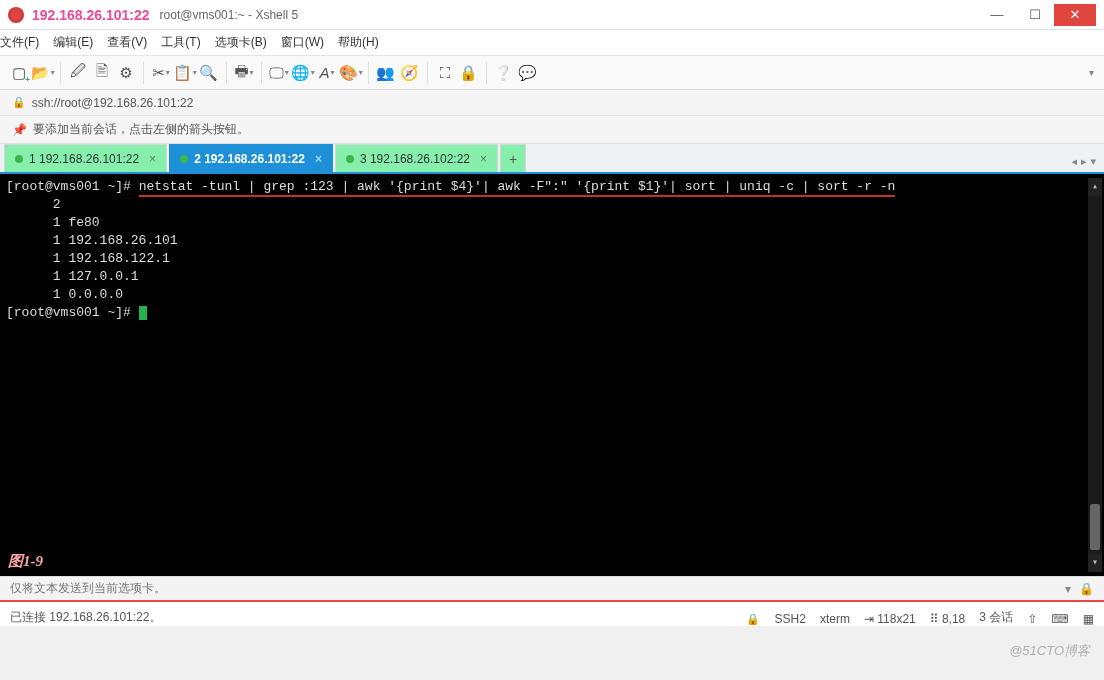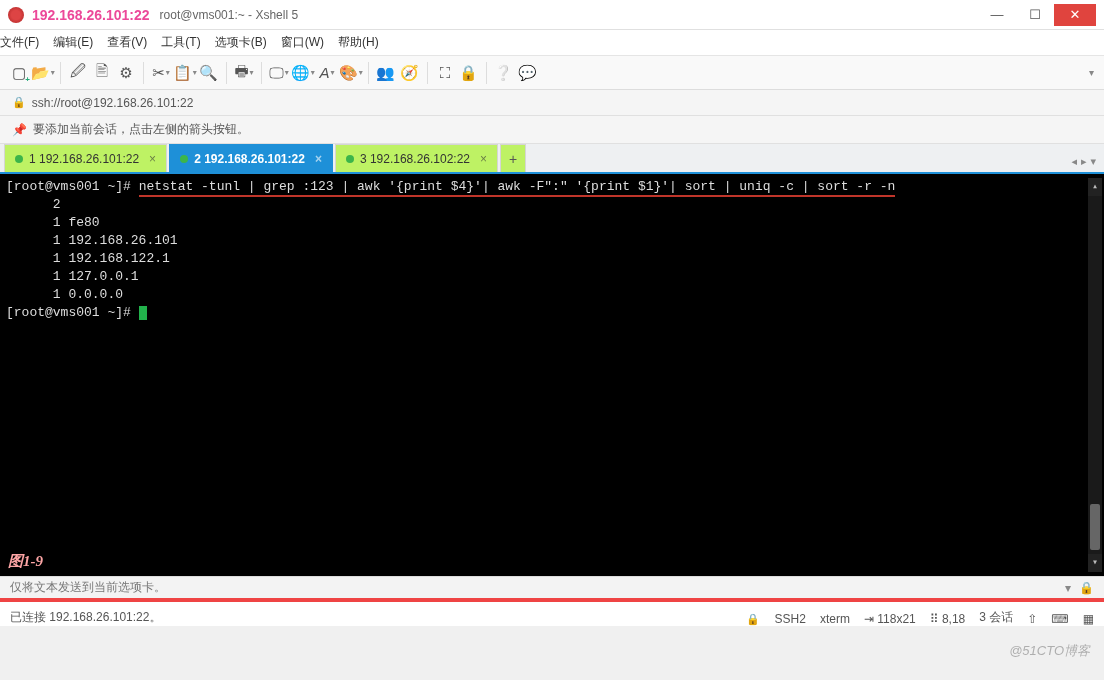--- a/index.html
+++ b/index.html
@@ -23,37 +23,37 @@
 .toolbar .tb-icon.plus::after { content: "+"; position: absolute; right: -2px; bottom: -2px; font-size: 8px; color: #2a7; font-weight: bold; }
 .toolbar .tb-end { margin-left: auto; color: #888; font-size: 10px; }
 
 .addrbar { height: 26px; background: #f5f5f5; display: flex; align-items: center; padding: 0 12px; gap: 6px; border-bottom: 1px solid #e0e0e0; color: #555; }
 .addrbar .lock { font-size: 11px; }
 
 .hintbar { height: 28px; background: #f5f5f5; display: flex; align-items: center; padding: 0 12px; gap: 6px; border-bottom: 1px solid #e0e0e0; color: #555; }
 .hintbar .pin { color: #888; }
 
 .tabbar { height: 30px; background: #eef0f2; display: flex; align-items: flex-end; padding: 0 4px; border-bottom: 2px solid #1e90d8; position: relative; }
-.tab { height: 28px; display: flex; align-items: center; padding: 0 10px; gap: 6px; background: #bef264; border: 1px solid #d5d5d5; border-bottom: none; margin-right: 2px; color: #333; font-size: 12px; }
+.tab { height: 28px; display: flex; align-items: center; padding: 0 10px; gap: 6px; background: #86efac; border: 1px solid #d5d5d5; border-bottom: none; margin-right: 2px; color: #333; font-size: 12px; }
 .tab .dot { width: 8px; height: 8px; border-radius: 50%; background: #3cb54a; }
 .tab.active { background: #1e90d8; color: #fff; border-color: #1e90d8; font-weight: bold; }
 .tab .tclose { color: inherit; opacity: 0.6; font-size: 12px; margin-left: 4px; }
 .tab.add { width: 26px; justify-content: center; padding: 0; color: #555; font-size: 14px; }
 .tabbar .tab-nav { position: absolute; right: 8px; bottom: 4px; color: #888; font-size: 11px; display: flex; gap: 4px; }
 
 .terminal { background: #000; color: #ddd; font-family: "Consolas","Courier New",monospace; font-size: 13px; line-height: 18px; padding: 4px 6px; height: 402px; position: relative; white-space: pre; overflow: hidden; }
 .terminal .underline { border-bottom: 2px solid #c0352a; padding-bottom: 1px; }
 .terminal .cursor { display: inline-block; width: 8px; height: 14px; background: #22b24c; vertical-align: middle; }
 .terminal .figlabel { position: absolute; left: 8px; bottom: 6px; color: #fca5a5; font-weight: bold; font-family: "Microsoft YaHei"; font-size: 15px; font-style: italic; }
 .terminal .vsb { position: absolute; right: 2px; top: 4px; bottom: 4px; width: 14px; display: flex; flex-direction: column; align-items: center; color: #bbb; }
 .terminal .vsb .arrow { font-size: 10px; background: #222; width: 14px; text-align: center; }
 .terminal .vsb .track { flex: 1; width: 14px; background: #1a1a1a; position: relative; }
 .terminal .vsb .thumb { position: absolute; left: 2px; right: 2px; bottom: 4px; height: 46px; background: #666; border-radius: 2px; }
 
-.sendbar { height: 26px; background: #f3f3f3; display: flex; align-items: center; padding: 0 10px; color: #777; border-top: 1px solid #ddd; border-bottom: 4px solid #ef4444; }
+.sendbar { height: 26px; background: #f3f3f3; display: flex; align-items: center; padding: 0 10px; color: #777; border-top: 1px solid #ddd; border-bottom: 2px solid #ef4444; }
 .sendbar .send-end { margin-left: auto; display: flex; gap: 8px; align-items: center; color: #888; }
 
 .statusbar { height: 24px; background: #fff; display: flex; align-items: flex-end; padding: 0 10px; color: #555; gap: 14px; }
 .statusbar .sp { flex: 1; }
 .statusbar .lock2 { font-size: 11px; }
 
 .watermark { position: absolute; right: 14px; bottom: 20px; color: rgba(120,120,120,0.55); font-size: 13px; font-style: italic; }
 </style>
 </head>
 <body>

